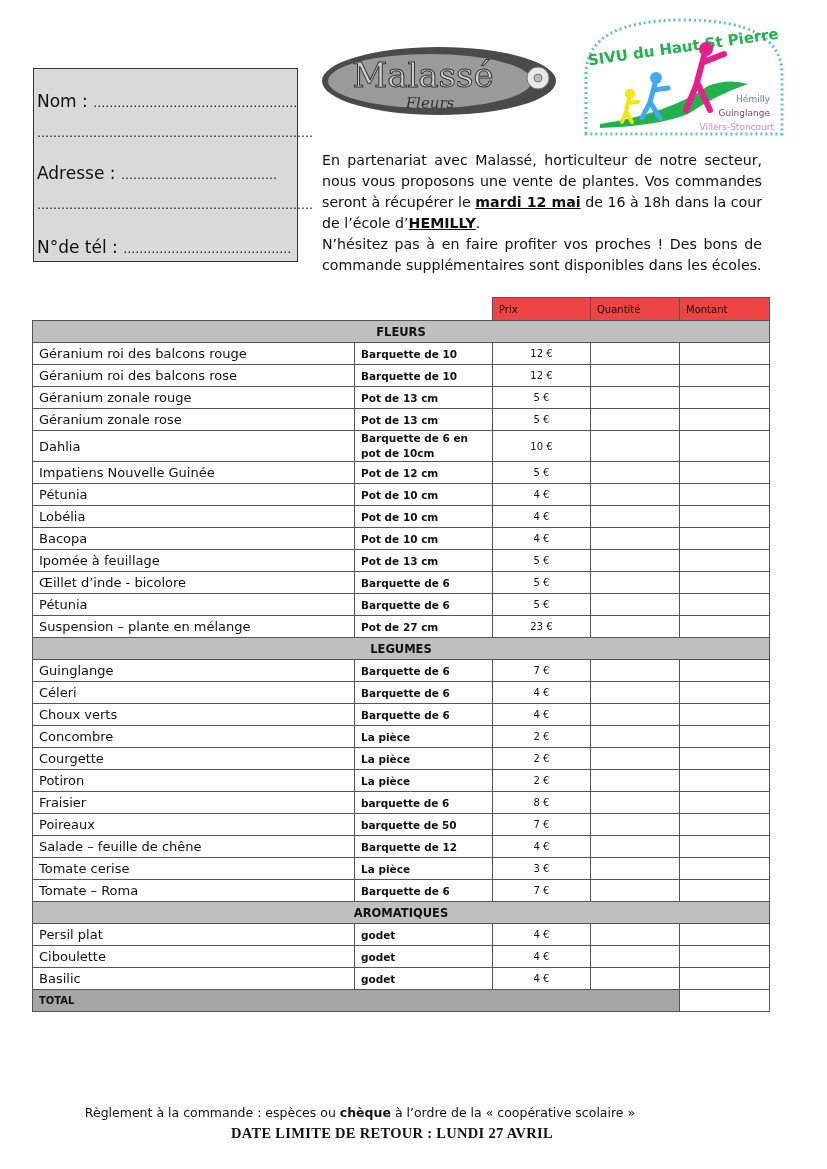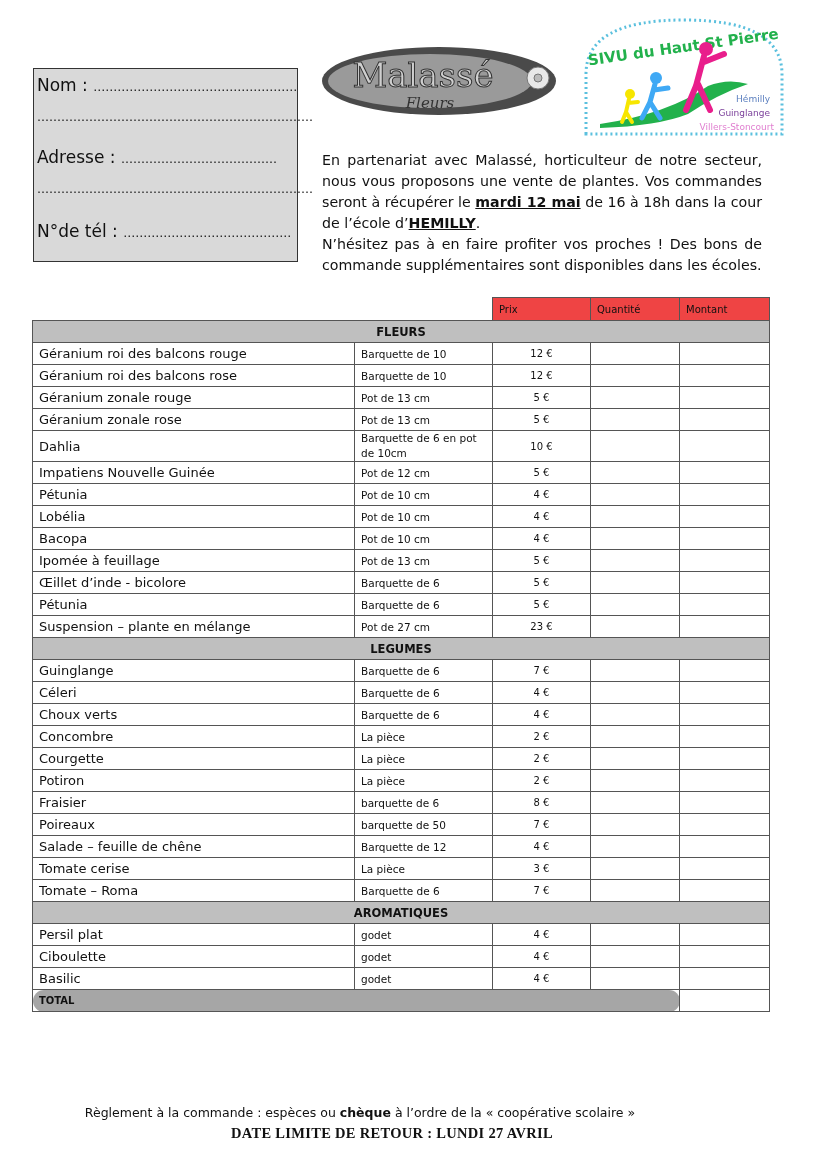--- a/index.html
+++ b/index.html
@@ -1,40 +1,40 @@
 <!DOCTYPE html>
 <html><head>
 <meta charset="utf-8">
 <style>
   html, body { margin:0; padding:0; background:#ffffff; }
   body { width:827px; height:1169px; position:relative; overflow:hidden;
          font-family:"DejaVu Sans", sans-serif; color:#111; }
   .infobox { position:absolute; left:33px; top:68px; width:265px; height:194px;
              background:#d9d9d9; border:1.5px solid #333; box-sizing:border-box; }
-  .infobox .line { position:absolute; left:3px; font-size:17px; white-space:nowrap; color:#111; }
+  .infobox .line { position:absolute; left:3px; font-size:17px; white-space:nowrap; color:#111;margin-top:16px; }
   .infobox .dots { font-size:12px; letter-spacing:0px; }
   .logo-malasse { position:absolute; left:320px; top:45px; width:238px; height:72px; }
   .logo-sivu { position:absolute; left:578px; top:14px; width:212px; height:128px; }
   .intro { position:absolute; left:322px; top:150px; width:440px; font-size:14.2px;
            line-height:21px; text-align:justify; color:#111; }
   .intro b { text-decoration:underline; }
   table.order { position:absolute; left:32px; top:297px; border-collapse:collapse;
                 table-layout:fixed; width:737px; font-size:13px; }
   table.order td { border:1px solid #555; padding:0 6px; height:22px; box-sizing:border-box; }
   .c-name { width:322px; font-size:13px; }
-  .c-unit { width:138px; font-size:10.5px; }
+  .c-unit { width:138px; font-size:10.5px;font-weight:bold; }
   .c-prix { width:98px; text-align:center; font-size:10px; }
   .c-qte { width:89px; }
   .c-mt { width:89px; }
   .hdr td.blank { border:none; background:#fff; }
   .hdr td.h { background:#ef4444; font-size:10px; height:23px; text-align:left; }
   .section td { background:#bfbfbf; text-align:center; font-weight:bold; font-size:11.5px; height:23px; }
   .tall td { height:32px; }
   .tall .c-unit { line-height:15px; }
-  .total td.lbl { background:#a6a6a6; font-weight:bold; font-size:10px;border-radius:11px; }
+  .total td.lbl { background:#a6a6a6; font-weight:bold; font-size:10px; }
   .footer1 { position:absolute; left:0; width:720px; top:1105px; text-align:center; font-size:12.5px; }
   .footer1 b { font-weight:bold; }
   .footer2 { position:absolute; left:0; width:784px; top:1125px; text-align:center; font-size:14.5px; font-weight:bold; letter-spacing:0.3px;font-family:Liberation Serif, serif; }
 </style>
 </head>
 <body>
 
 <div class="infobox">
   <div class="line" style="top:6px;">
     <span>Nom  : </span><span class="dots">……………………………………………</span>

